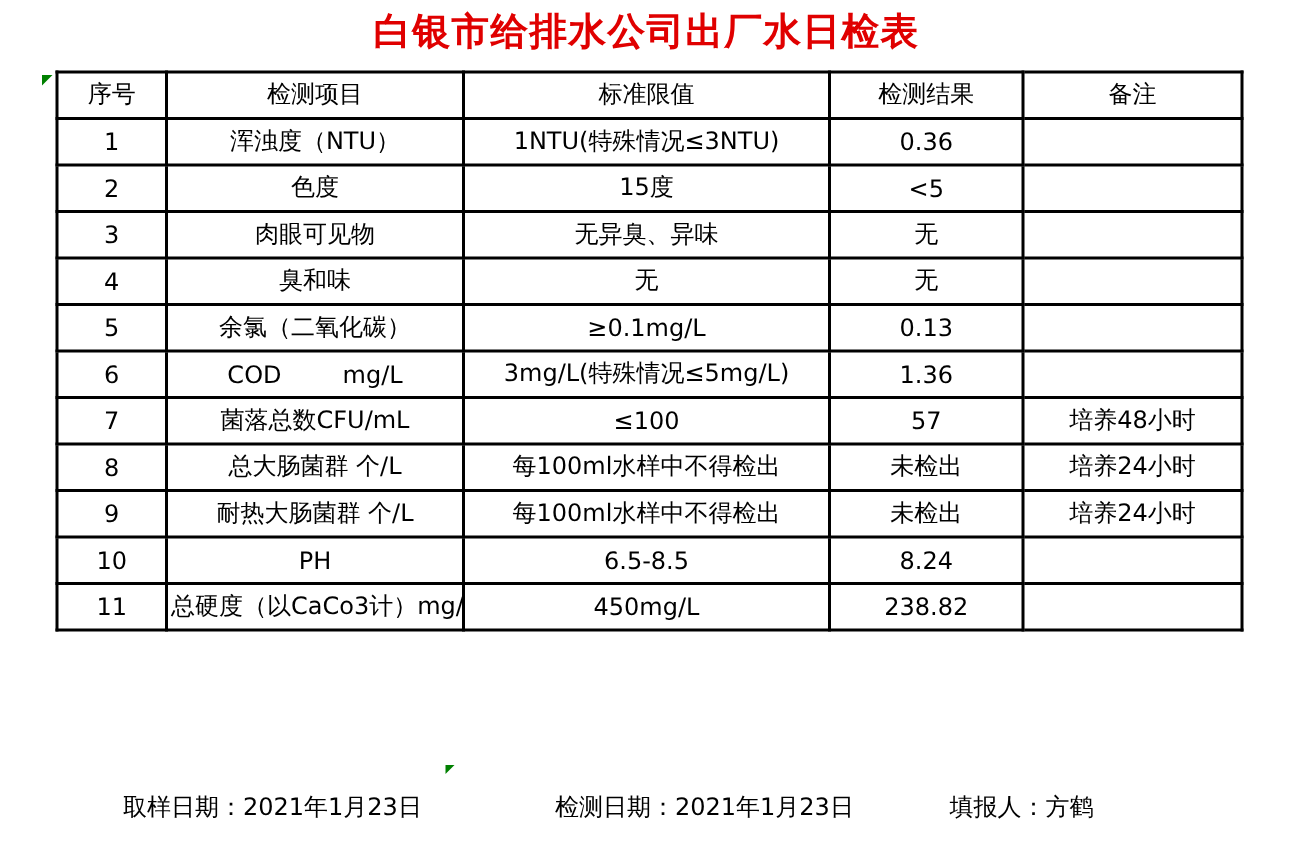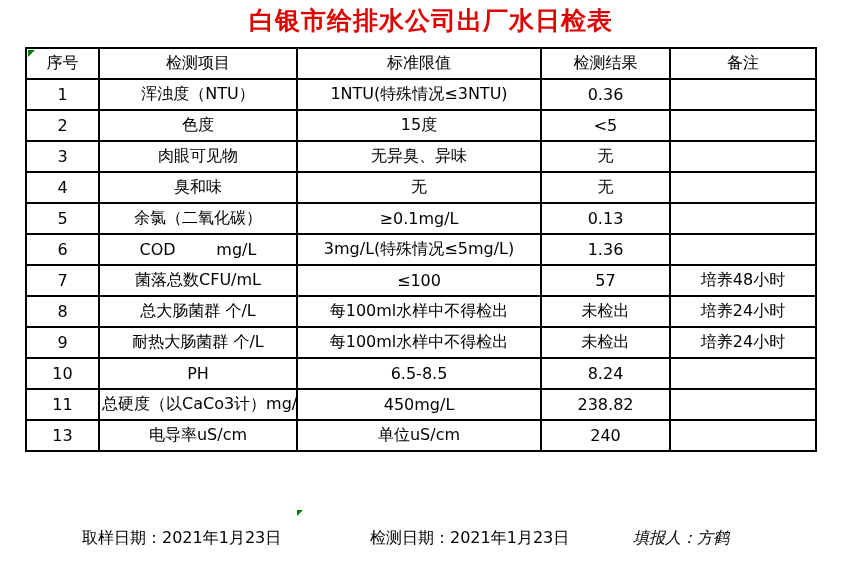--- a/index.html
+++ b/index.html
@@ -28,20 +28,21 @@
   .table-wrap {
     position: absolute;
     left: 25px;
     top: 47px;
   }
 
   table.report {
     border-collapse: collapse;
     table-layout: fixed;
     width: 790px;
+    margin-left: 12px;
   }
   table.report th, table.report td {
     border: 2px solid #000;
     height: 29px;
     padding: 0 2px;
     text-align: center;
     vertical-align: middle;
     font-size: 16px;
     font-weight: 400;
     white-space: pre;
@@ -61,21 +62,21 @@
   .footer {
     position: absolute;
     top: 528px;
     left: 0;
     width: 862px;
     font-size: 16px;
   }
   .footer span { position: absolute; white-space: pre; }
   .footer .f-sample { left: 82px; }
   .footer .f-test   { left: 370px; }
-  .footer .f-filler { left: 633px; font-style: italic; }
+  .footer .f-filler { left: 633px; }
 </style>
 </head>
 <body>
 
 <div class="page">
 
   <h1 class="title" style="color: rgb(224, 0, 0);">白银市给排水公司出厂水日检表</h1>
 
   <div class="table-wrap">
     <table class="report">
@@ -166,27 +167,20 @@
             <td>8.24</td>
             <td></td>
           </tr>
           <tr>
             <td>11</td>
             <td>总硬度（以CaCo3计）mg/L</td>
             <td>450mg/L</td>
             <td>238.82</td>
             <td></td>
           </tr>
-          <tr>
-            <td>13</td>
-            <td>电导率uS/cm</td>
-            <td>单位uS/cm</td>
-            <td>240</td>
-            <td></td>
-          </tr>
         </tbody>
     </table>
     <span class="flag flag-corner" style="border-top-color: rgb(0, 128, 0);"></span>
     <span class="flag flag-bottom" style="border-top-color: rgb(0, 128, 0);"></span>
   </div>
 
   <div class="footer">
     <span class="f-sample">取样日期：2021年1月23日</span>
     <span class="f-test">检测日期：2021年1月23日</span>
     <span class="f-filler">填报人：方鹤</span>

